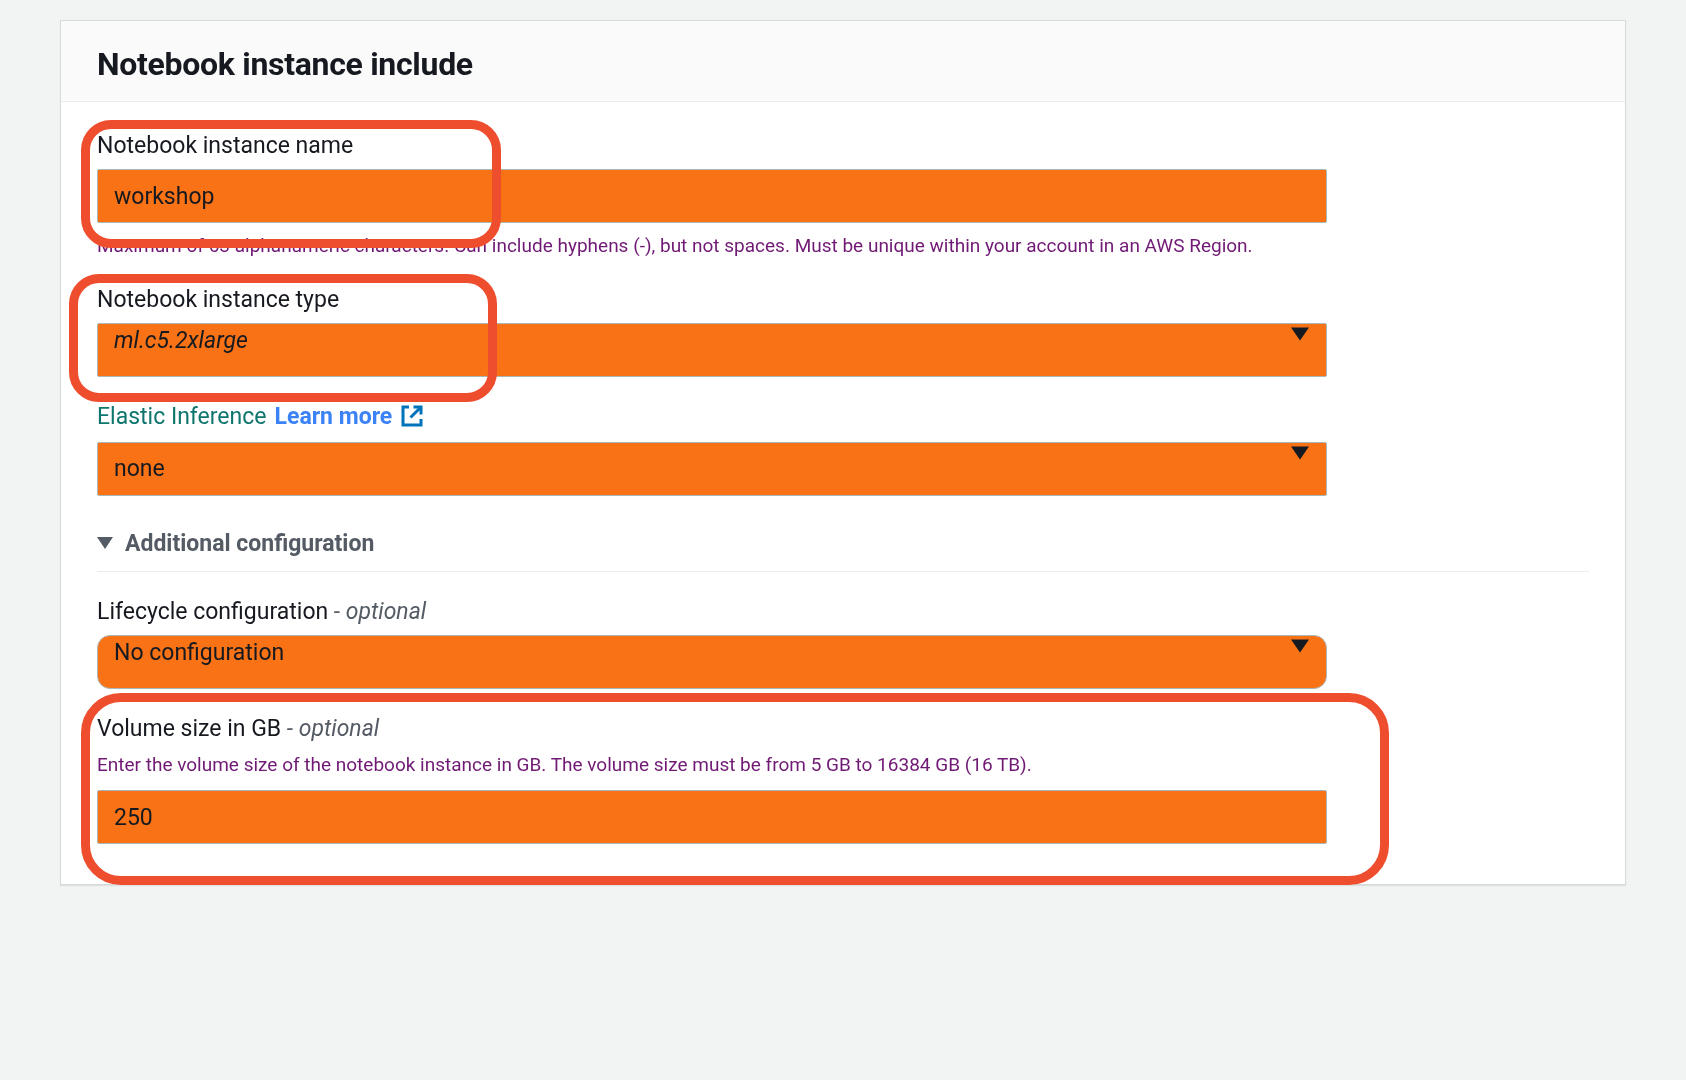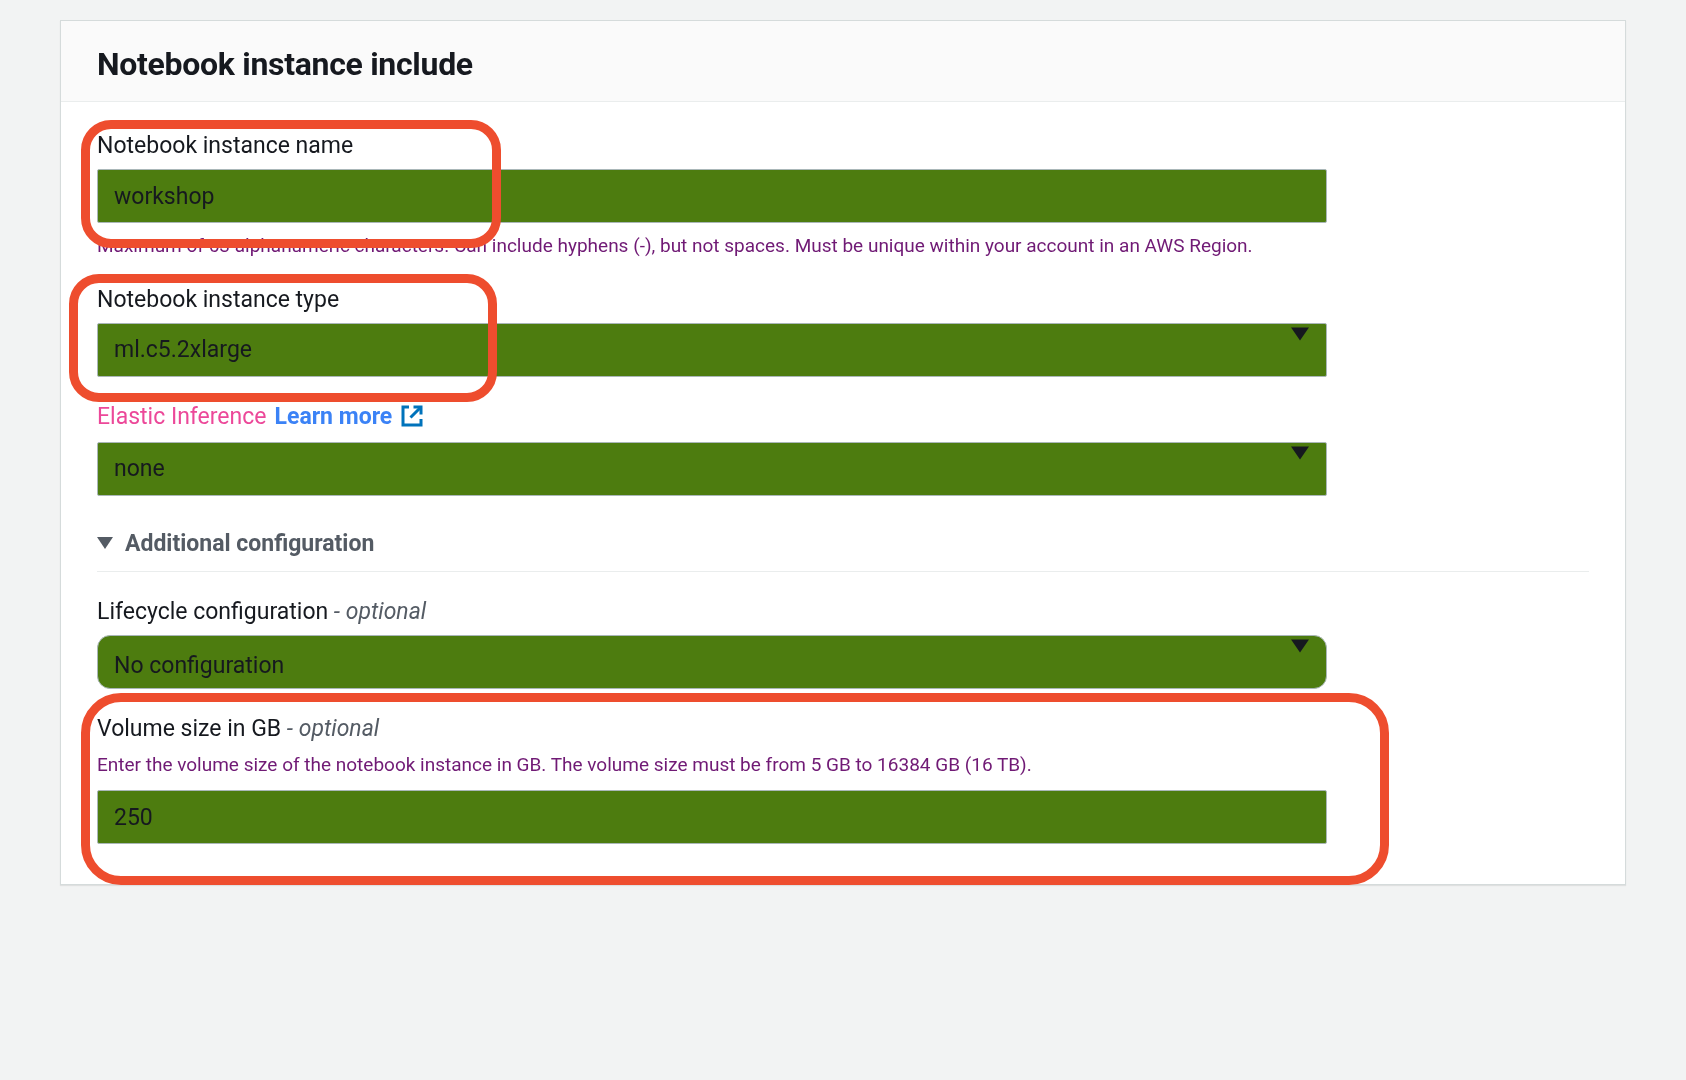--- a/index.html
+++ b/index.html
@@ -44,24 +44,24 @@
     color: #701a75;
     margin-top: 10px;
     line-height: 1.4;
   }
   .hint-above { margin-top: 4px; margin-bottom: 12px; }
   .input, .select {
     width: 100%;
     max-width: 1230px;
     height: 54px;
     font-size: 23px;
-    padding: 16px 16px;
+    padding: 3px 16px;
     border: 1px solid #aab7b8;
     border-radius: 2px;
-    background: #4d7c0f;
+    background: #f97316;
     color: #16191f;
     font-family: inherit;
   }
   .select-wrap {
     position: relative;
     max-width: 1230px;
   }
   .select-wrap .select {
     appearance: none;
     -webkit-appearance: none;
@@ -79,21 +79,21 @@
     font-weight: 700;
     text-decoration: none;
     font-size: 23px;
   }
   .ei-row {
     display: flex;
     align-items: center;
     gap: 8px;
     margin-bottom: 12px;
   }
-  .ei-row .static { font-size: 23px; color: #ec4899; }
+  .ei-row .static { font-size: 23px; color: #0f766e; }
   .ext-icon { color: #0073bb; display: inline-flex; }
   .section-toggle {
     display: flex;
     align-items: center;
     gap: 12px;
     font-size: 23px;
     font-weight: 700;
     color: #545b64;
     padding: 8px 0 14px 0;
     border-bottom: 1px solid #eaeded;
@@ -140,21 +140,21 @@
       <div class="callout co1"></div>
       <label class="label">Notebook instance name</label>
       <input class="input" type="text" value="workshop" style="">
       <div class="hint">Maximum of 63 alphanumeric characters. Can include hyphens (-), but not spaces. Must be unique within your account in an AWS Region.</div>
     </div>
 
     <div class="field section-wrap">
       <div class="callout co2"></div>
       <label class="label">Notebook instance type</label>
       <div class="select-wrap">
-        <div class="select" style="display:flex;align-items:center;">
+        <div class="select" style="display:flex;font-style:italic;">
           <span>ml.c5.2xlarge</span>
         </div>
         <span class="select-caret">
           <span class="caret-small"></span>
         </span>
       </div>
     </div>
 
     <div class="field">
       <div class="ei-row">

